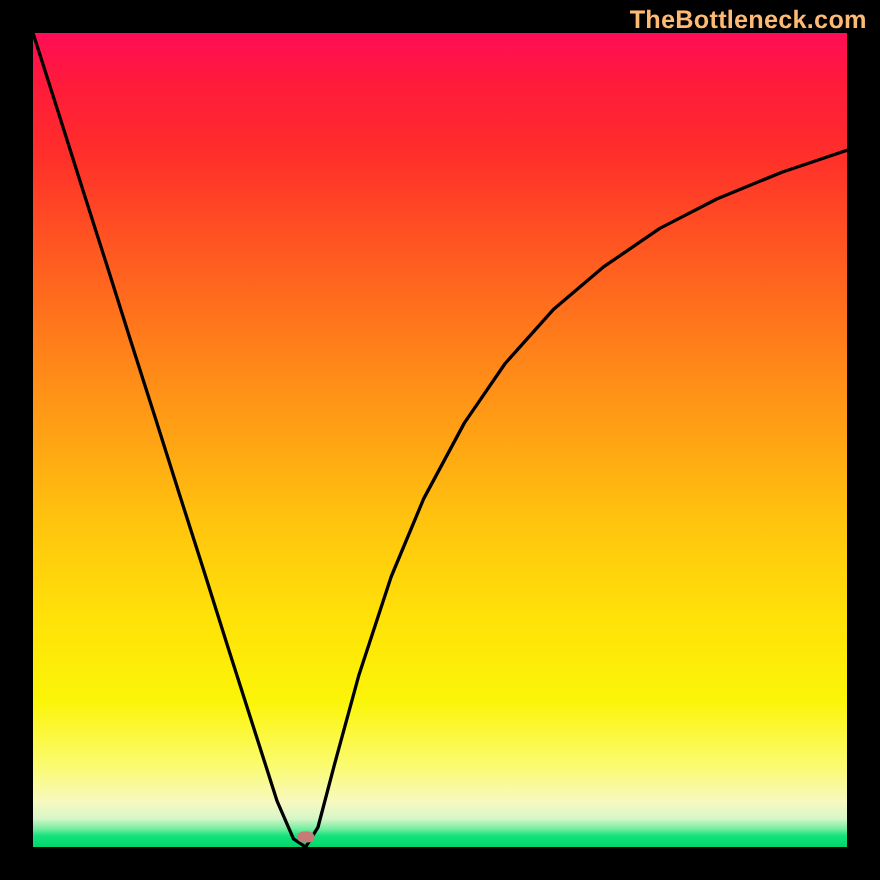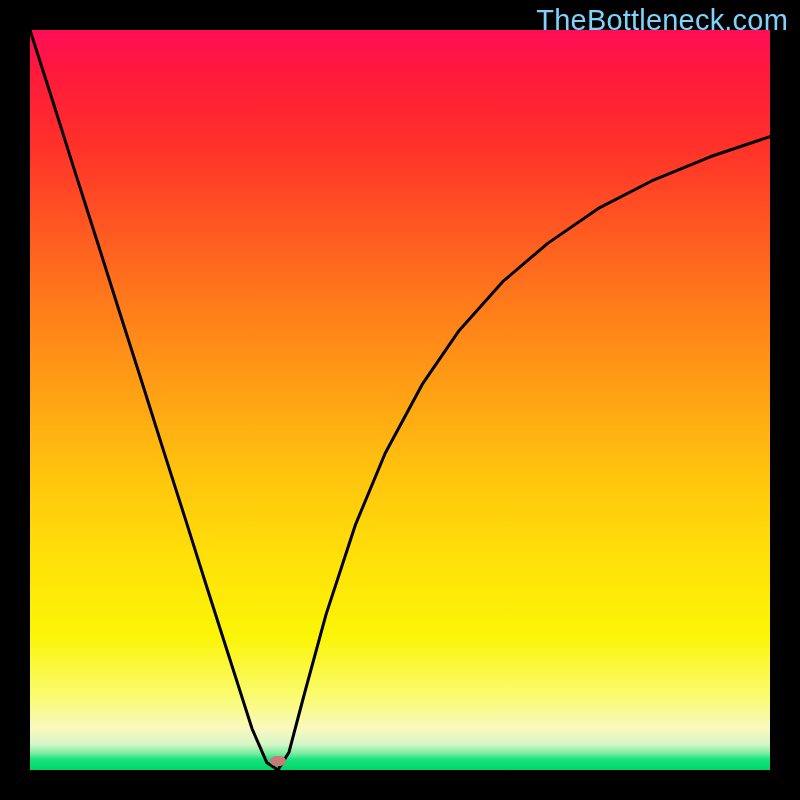--- a/index.html
+++ b/index.html
@@ -40,25 +40,26 @@
       #d7f6c7 96.5%,
       #74eda0 97.8%,
       #16e37c 98.6%,
       #00d66a 100%
     );
   }
   .watermark {
     position: absolute;
     top: 4px;
     right: 12px;
-    color: #7dd3fc;
-    font-size: 29px;
+    color: #fdba74;
+    font-size: 23px;
     font-family: Arial, Helvetica, sans-serif;
     letter-spacing: 0.2px;
     z-index: 5;
+    font-weight: bold;
   }
   svg.curve {
     position: absolute;
     left: 0;
     top: 0;
     width: 740px;
     height: 740px;
     z-index: 3;
   }
   .bump {

